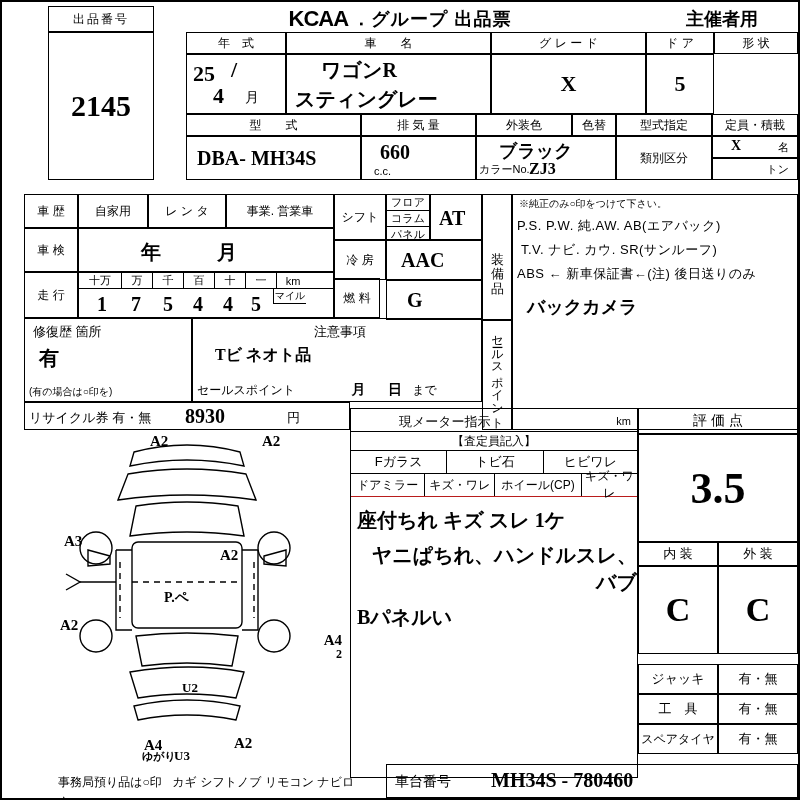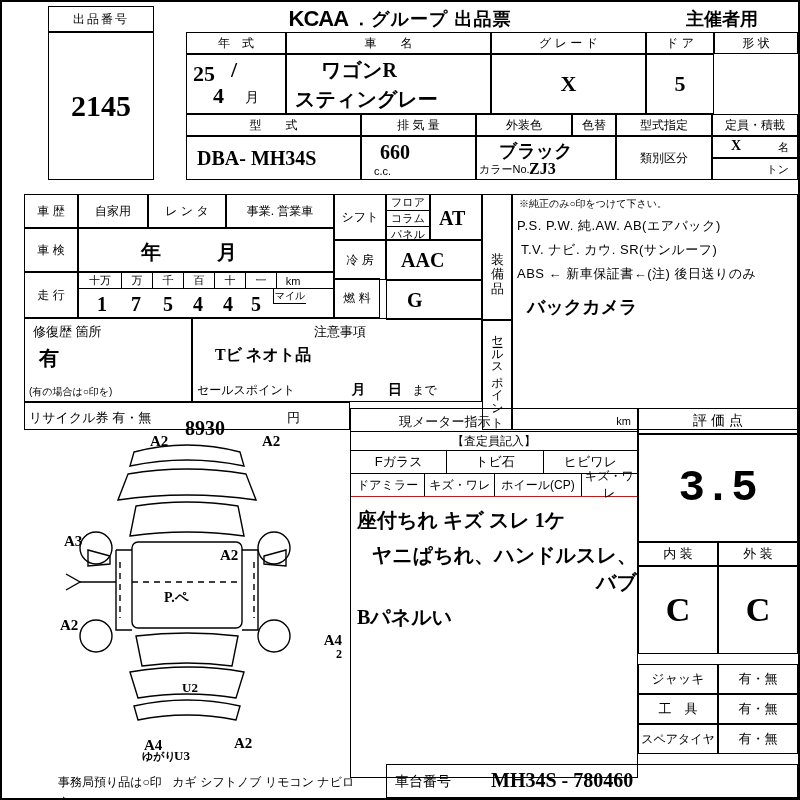--- a/index.html
+++ b/index.html
@@ -178,21 +178,21 @@
       <span class="s12">セールスポイント</span>
       <span class="s14 bold" style="margin-left:52px;">月</span>
       <span class="s14 bold" style="margin-left:18px;">日</span>
       <span class="s12" style="margin-left:6px;">まで</span>
     </div>
   </div>
 
   <div class="box" style="left:22px;top:400px;width:326px;height:28px;">
     <div style="position:relative;width:100%;height:100%;">
       <span class="s13" style="position:absolute;left:4px;top:6px;">リサイクル券  有・無</span>
-      <span class="hwtxt s20" style="position:absolute;left:160px;top:14px;text-align:right;">8930</span>
+      <span class="hwtxt s20" style="position:absolute;left:160px;top:2px;text-align:right;">8930</span>
       <span class="s13" style="position:absolute;left:262px;top:6px;">円</span>
     </div>
   </div>
 
   <div class="box" style="left:480px;top:192px;width:30px;height:126px;">
     <div class="vert s13" style="width:100%;height:100%;display:flex;align-items:center;justify-content:center;">装 備 品</div>
   </div>
   <div class="box" style="left:480px;top:318px;width:30px;height:110px;">
     <div class="vert s12" style="width:100%;height:100%;display:flex;align-items:center;justify-content:center;">セールスポイント</div>
   </div>
@@ -227,21 +227,21 @@
 
     <div style="padding:10px 0 0 6px;">
       <div class="hwtxt s20" style="margin-bottom:8px;">座付ちれ  キズ スレ  1ケ</div>
       <div class="hwtxt s20" style="margin-bottom:8px;text-align:right;">ヤニぱちれ、ハンドルスレ、バブ</div>
       <div class="hwtxt s20">Bパネルい</div>
     </div>
   </div>
 
   <div class="box ctr s14" style="left:636px;top:406px;width:160px;height:26px;">評 価 点</div>
   <div class="box ctr" style="left:636px;top:432px;width:160px;height:108px;">
-    <span class="hwtxt" style="font-size:44px;font-family:Liberation Mono, monospace;">3.5</span>
+    <span class="hwtxt" style="font-size:44px;">3.5</span>
   </div>
   <div class="box ctr s13" style="left:636px;top:540px;width:80px;height:24px;">内 装</div>
   <div class="box ctr s13" style="left:716px;top:540px;width:80px;height:24px;">外 装</div>
   <div class="box ctr" style="left:636px;top:564px;width:80px;height:88px;">
     <span class="hwtxt" style="font-size:34px;">C</span>
   </div>
   <div class="box ctr" style="left:716px;top:564px;width:80px;height:88px;">
     <span class="hwtxt" style="font-size:34px;">C</span>
   </div>
 

